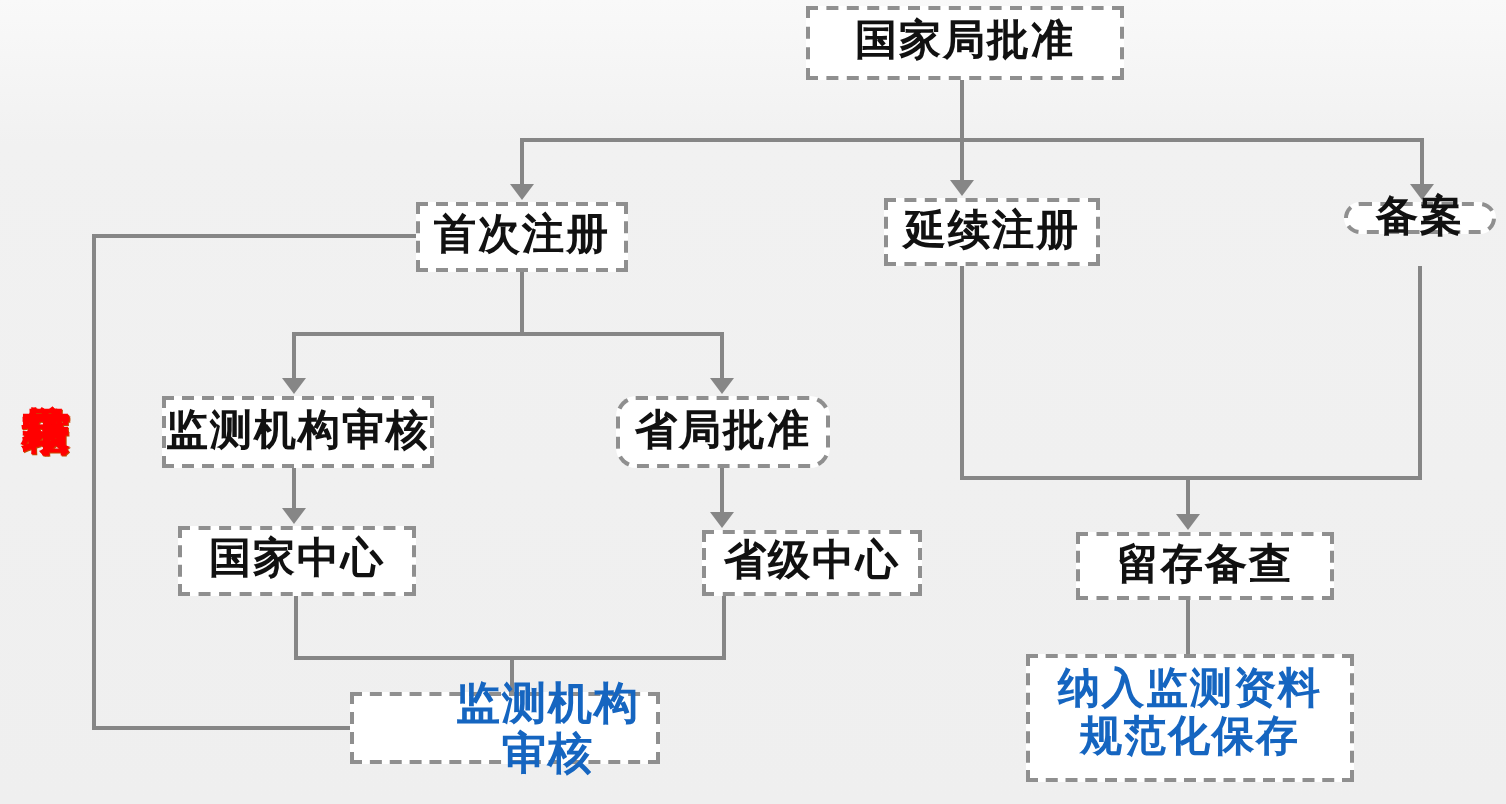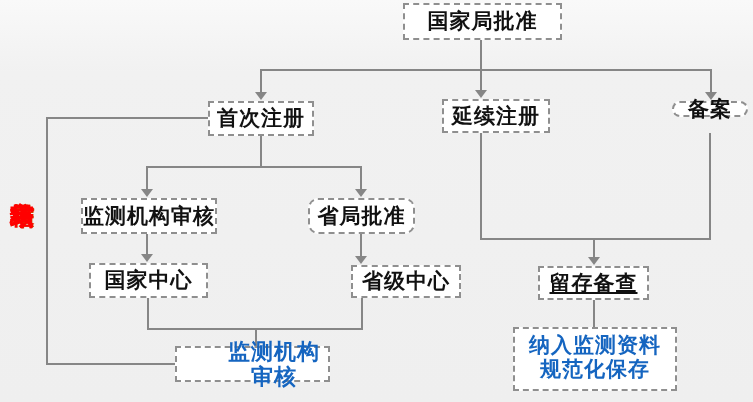--- a/index.html
+++ b/index.html
@@ -45,21 +45,21 @@
   }
   
   .n-write   {left:403px;top:3px;  width:159px;height:37px;}
   .n-first   {left:208px;top:101px;width:106px;height:35px;text-align:right;}
   .n-renew   {left:442px;top:99px; width:108px;height:34px;}
   .n-filing  {left:672px;top:101px;width:76px; height:16px;border-radius:12px;}
   .n-natappr {left:81px; top:198px;width:136px;height:36px;}
   .n-provappr{left:308px;top:198px;width:107px;height:36px;border-radius:10px;}
   .n-natctr  {left:89px; top:263px;width:119px;height:35px;}
   .n-provctr {left:307px;top:265px;width:110px;height:33px;margin-left:44px;}
-  .n-retain  {left:538px;top:266px;width:111px;height:34px;text-decoration:underline;}
+  .n-retain  {left:538px;top:266px;width:129px;height:34px;}
   .n-review  {left:175px;top:346px;width:155px;height:36px;font-size:22px;padding-left:43px;}
   .n-archive {left:513px;top:327px;width:164px;height:64px;font-size:21px;font-family:Liberation Mono, monospace;}
 </style>
 </head>
 <body>
 
 <div class="canvas">
 
   <div class="ln" style="left:480px;top:40px;width:2px;height:52px;"></div>
   <div class="ln" style="left:260px;top:69px;width:452px;height:2px;"></div>

